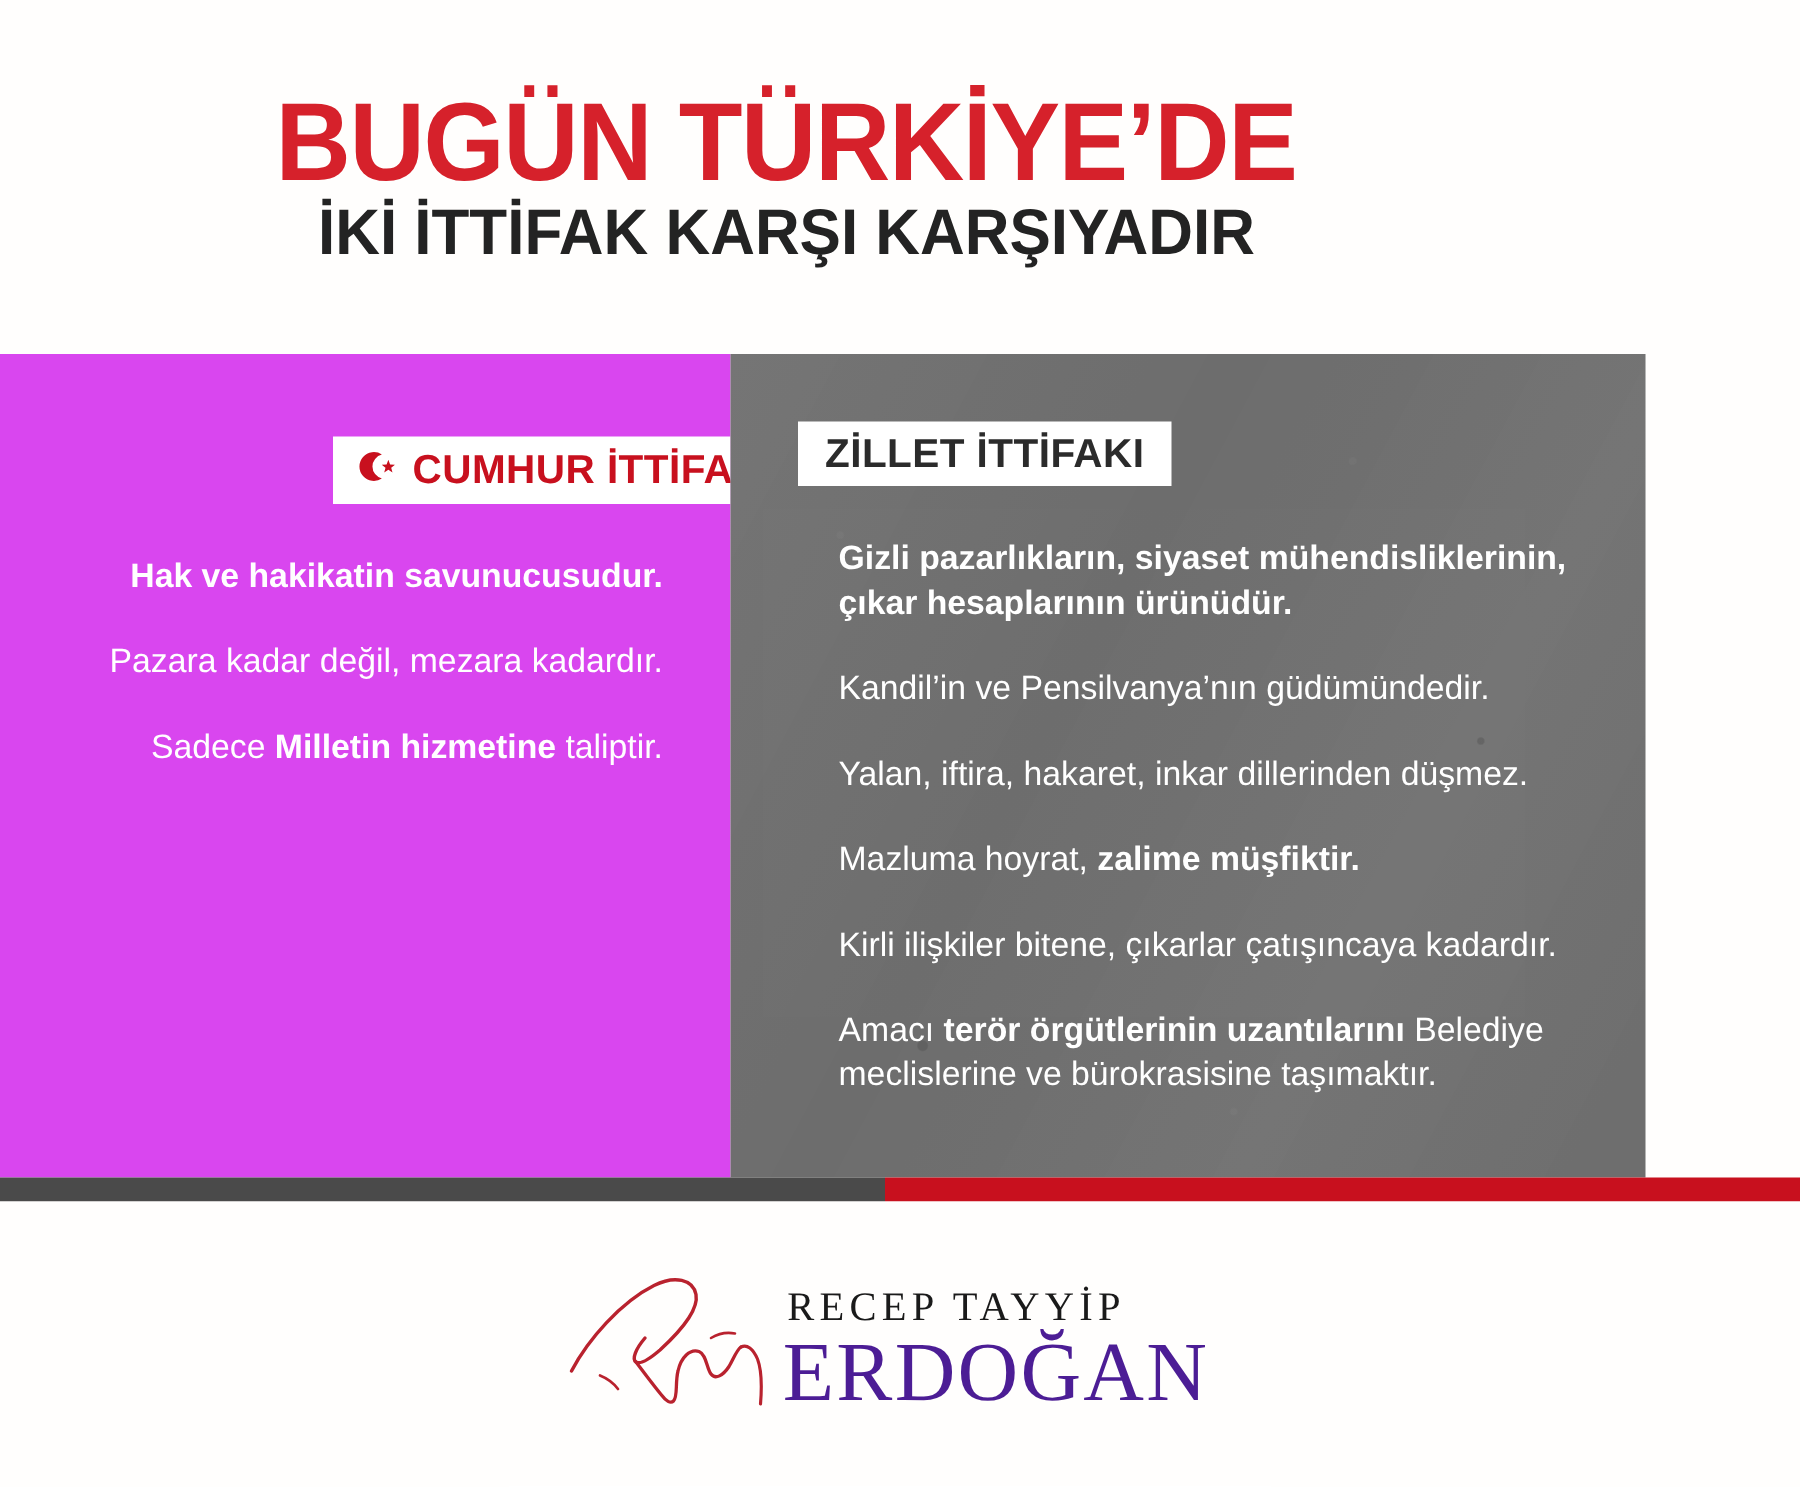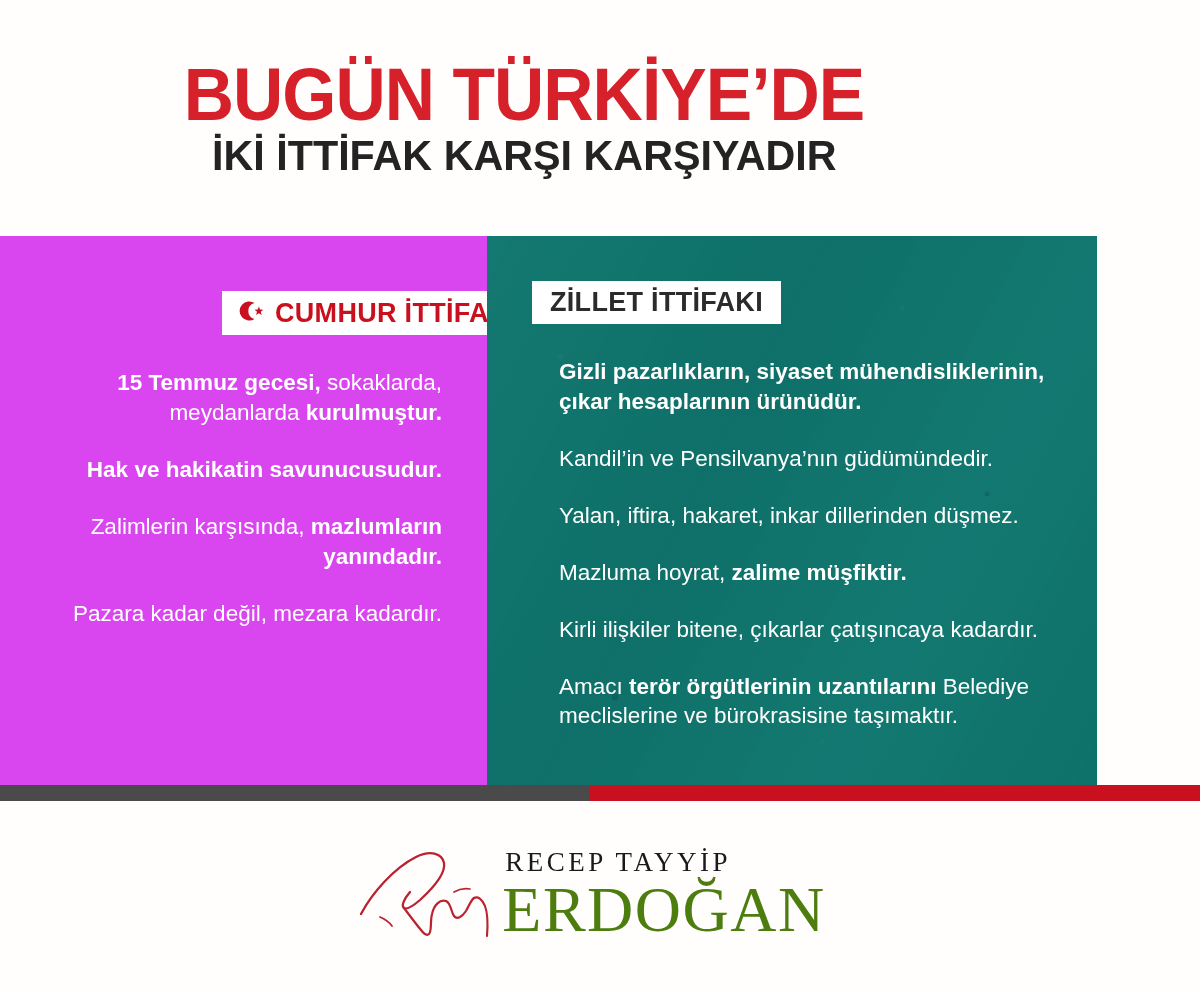--- a/index.html
+++ b/index.html
@@ -71,21 +71,21 @@
     box-sizing: border-box;
     overflow: hidden;
   }
   .col-left {
     width: 487px;
     background: #d946ef;
     padding: 55px 45px 0 45px;
   }
   .col-right {
     width: 610px;
-    background: #0f766e;
+    background: #737373;
     padding: 45px 45px 0 45px;
   }
   
   .col-right::before {
     content: "";
     position: absolute;
     inset: 0;
     pointer-events: none;
     background-image:
       radial-gradient(circle at 12% 22%, rgba(255,255,255,0.035) 0 2px, transparent 3px),
@@ -196,23 +196,23 @@
     font-size: 27px;
     letter-spacing: 3.5px;
     color: #1a1a1a;
     line-height: 1;
     margin-bottom: 2px;
     margin-left: 3px;
   }
   .name-last {
     font-family: "Liberation Serif", "DejaVu Serif", serif;
     font-weight: 400;
-    font-size: 64px;
+    font-size: 56px;
     letter-spacing: 1.5px;
-    color: #4d7c0f;
+    color: #4c1d95;
     line-height: 1;
   }
 </style>
 </head>
 <body>
 
 <div id="poster">
 
   <div class="header">
     <div class="title-main">BUGÜN TÜRKİYE’DE</div>
@@ -225,24 +225,23 @@
       <div class="badge badge-left">
         <span class="flag-icon">
           <svg width="30" height="24" viewBox="0 0 30 24" aria-hidden="true">
             <path d="M14.3 12A8.2 8.2 0 0 1 20.6 4.05 9.6 9.6 0 1 0 20.6 19.95 8.2 8.2 0 0 1 14.3 12Z" fill="#c8101e"></path>
             <path d="M24.9 7.55 26.07 10.6 29.3 10.75 26.8 12.8 27.66 15.95 24.9 14.15 22.14 15.95 23.0 12.8 20.5 10.75 23.73 10.6Z" fill="#c8101e"></path>
           </svg>
         </span>
         <span class="badge-text">CUMHUR İTTİFAKI</span>
       </div>
       <ul class="list list-left">
-        <li class="item"><b>15 Temmuz gecesi,</b><span> sokaklarda, meydanlarda </span><b>kurulmuştur.</b></li>
         <li class="item"><b>Hak ve hakikatin savunucusudur.</b></li>
-        <li class="item"><span>Zalimlerin karşısında, </span><b>mazlumların yanındadır.</b></li>
         <li class="item"><span>Pazara kadar değil, mezara kadardır.</span></li>
+        <li class="item"><span>Sadece </span><b>Milletin hizmetine</b><span> taliptir.</span></li>
       </ul>
     </div>
 
     <div class="col col-right">
       <div class="badge badge-right">
         <span class="badge-text">ZİLLET İTTİFAKI</span>
       </div>
       <ul class="list list-right">
         <li class="item"><b>Gizli pazarlıkların, siyaset mühendisliklerinin, çıkar hesaplarının ürünüdür.</b></li>
         <li class="item"><span>Kandil’in ve Pensilvanya’nın güdümündedir.</span></li>

